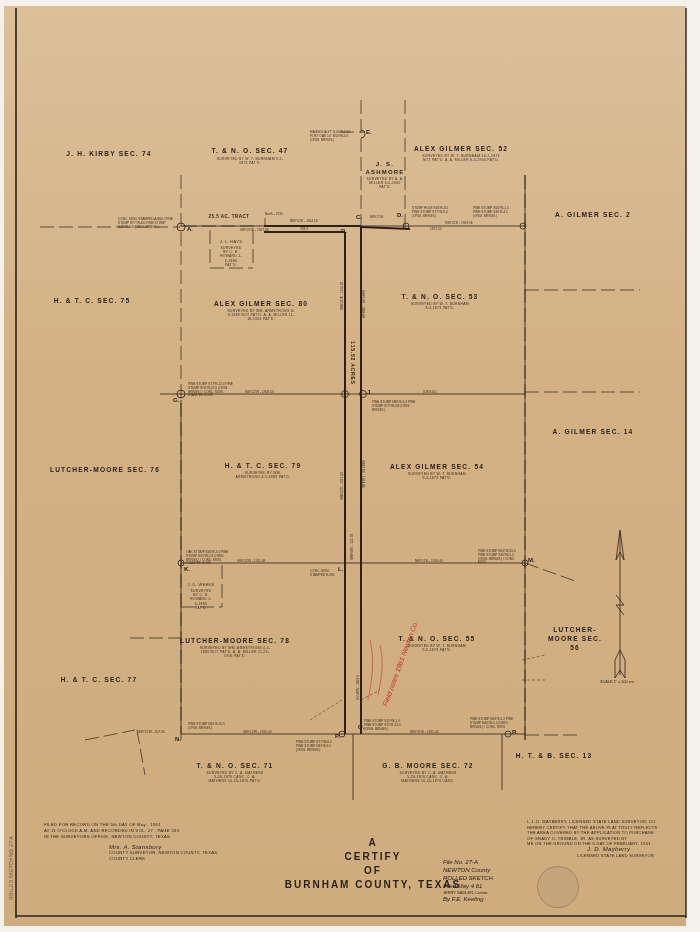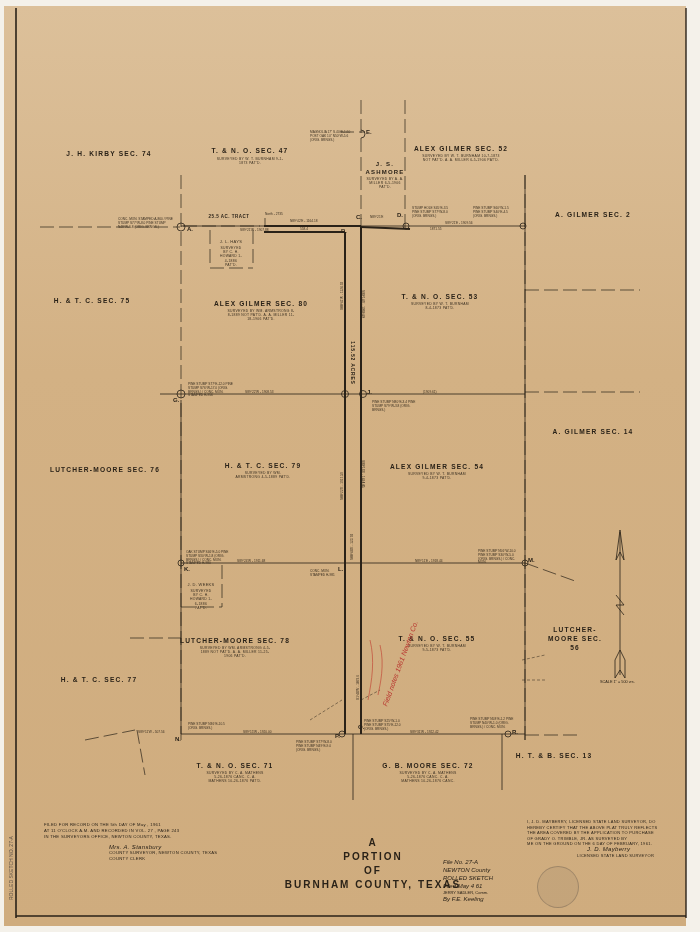--- a/index.html
+++ b/index.html
@@ -200,21 +200,21 @@
 <div class="note" style="left:364px;top:720px;width:44px;white-space:normal">PINE STUMP S25°W-1.0 PINE STUMP S75°E-12.0 (ORIG. BRNGS.)</div>
 <div class="note" style="left:470px;top:718px;width:44px;white-space:normal">PINE STUMP N58°E-1.2 PINE STUMP N40°W-1.0 (ORIG. BRNGS.) / CONC. MON.</div>
 
 <div class="pt" style="left:616px;top:598px;opacity:0">N</div>
 <div class="scale">SCALE 1" = 500 vrs.</div>
 
 <div class="hand-red" style="left:355px;top:660px">Field notes 1961 Newton Co.</div>
 
 <div class="title">
   <div>A</div>
-  <div>PORTION</div>
+  <div>CERTIFY</div>
   <div>OF</div>
   <div>BURNHAM COUNTY, TEXAS</div>
 </div>
 
 <div class="filed">
   <div>FILED FOR RECORD ON THE  5th  DAY OF  May  , 1961</div>
   <div>AT  11  O'CLOCK  A.M. AND RECORDED IN VOL.  27  , PAGE  243</div>
   <div>IN THE SURVEYORS OFFICE, NEWTON COUNTY, TEXAS.</div>
   <div style="margin-left:65px;margin-top:4px;font-style:italic;font-size:6px">Mrs. A. Stansbury</div>
   <div style="margin-left:65px">COUNTY SURVEYOR, NEWTON COUNTY, TEXAS</div>

